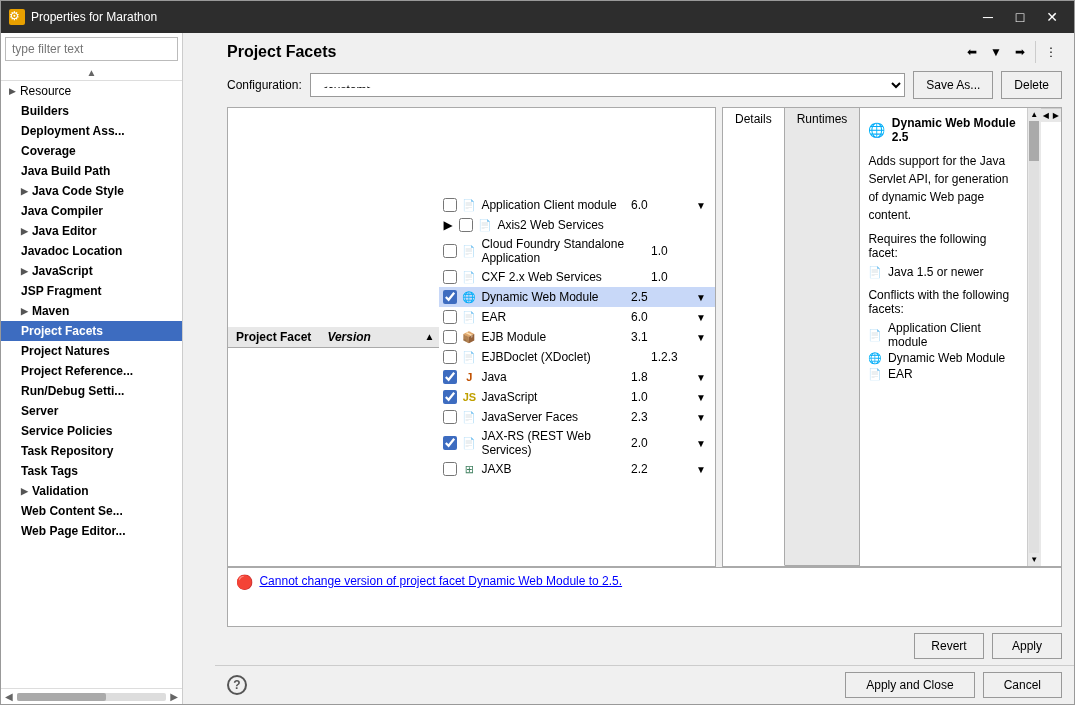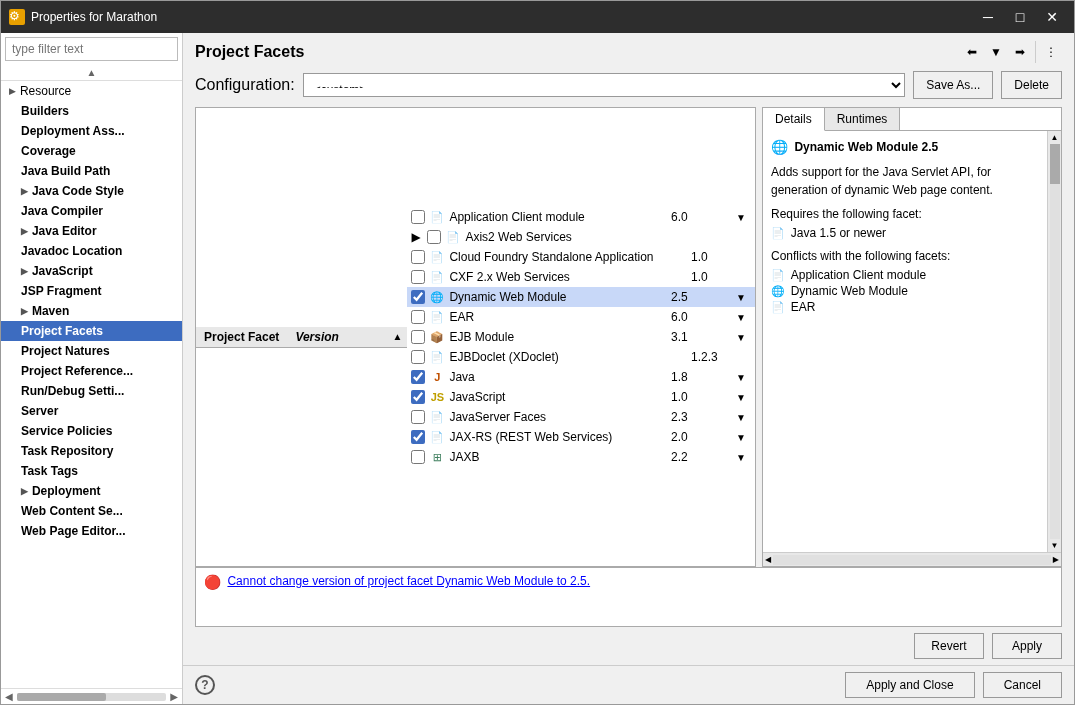--- a/index.html
+++ b/index.html
@@ -6,40 +6,40 @@
     body { background: #f0f0f0; width: 1075px; height: 705px; overflow: hidden; }
     
     .window { width: 1075px; height: 705px; background: #f0f0f0; border: 1px solid #999; display: flex; flex-direction: column; }
     
     .title-bar { background: #2d2d2d; color: #fff; display: flex; align-items: center; padding: 0 8px; height: 32px; flex-shrink: 0; }
     .title-bar-icon { width: 16px; height: 16px; margin-right: 6px; background: #e8a000; border-radius: 2px; flex-shrink: 0; }
     .title-bar-text { flex: 1; font-size: 12px; }
     .title-bar-controls { display: flex; gap: 4px; }
     .title-bar-btn { width: 28px; height: 28px; background: transparent; border: none; color: #fff; cursor: pointer; display: flex; align-items: center; justify-content: center; font-size: 14px; }
     
-    .main-content { display: flex; flex: 1; overflow: hidden; }
+    .main-content { display: flex; flex: 1; overflow: hidden; gap: 32px; }
     
     
     .sidebar { width: 182px; background: #fff; border-right: 1px solid #ccc; display: flex; flex-direction: column; flex-shrink: 0; }
     .filter-input { width: 100%; padding: 4px 6px; border: 1px solid #bbb; margin: 4px; width: calc(100% - 8px); font-size: 12px; color: #888; }
     .sidebar-list { flex: 1; overflow-y: auto; }
     .sidebar-item { padding: 3px 8px; cursor: pointer; display: flex; align-items: center; gap: 4px; }
     .sidebar-item.selected { background: #3d6cc0; color: #fff; }
     .sidebar-item .arrow { font-size: 9px; color: #555; }
     
     
     .right-panel { flex: 1; display: flex; flex-direction: column; overflow: hidden; background: #f0f0f0; }
     
     .panel-header { display: flex; align-items: center; justify-content: space-between; padding: 8px 12px 4px 12px; }
     .panel-title { font-size: 16px; font-weight: bold; color: #000; }
     .panel-toolbar { display: flex; gap: 2px; }
     .toolbar-btn { width: 22px; height: 22px; background: transparent; border: 1px solid transparent; cursor: pointer; display: flex; align-items: center; justify-content: center; font-size: 12px; }
     
     .config-row { display: flex; align-items: center; gap: 8px; padding: 4px 12px 8px 12px; }
-    .config-label { font-size: 16px; }
+    .config-label { font-size: 12px; }
     .config-select { flex: 1; padding: 8px 6px; border: 1px solid #999; background: #fff; font-size: 12px; height: 24px; }
     .config-btn { padding: 3px 12px; border: 1px solid #999; background: #f0f0f0; cursor: pointer; font-size: 12px; height: 28px; }
     
     .facets-details-area { display: flex; flex: 1; gap: 0; padding: 0 12px; overflow: hidden; }
     
     
     .facets-panel { flex: 1; border: 1px solid #aaa; background: #fff; display: flex; flex-direction: row; overflow: hidden; align-items: center; }
     .facets-header { display: flex; align-items: center; background: #e8e8e8; border-bottom: 1px solid #aaa; padding: 3px 0; }
     .facets-col-name { flex: 1; padding: 0 8px; font-weight: bold; font-size: 12px; }
     .facets-col-version { width: 100px; padding: 0 8px; font-weight: bold; font-size: 12px; font-style: italic; }
@@ -47,21 +47,21 @@
     .facets-body { flex: 1; overflow-y: auto; }
     .facet-row { display: flex; align-items: center; padding: 2px 4px; cursor: pointer; min-height: 20px; }
     .facet-row.highlighted { background: #c8d8f8; }
     .facet-checkbox { width: 14px; height: 14px; margin-right: 4px; flex-shrink: 0; }
     .facet-icon { width: 16px; height: 16px; margin-right: 4px; flex-shrink: 0; display: flex; align-items: center; justify-content: center; }
     .facet-name { flex: 1; font-size: 12px; }
     .facet-version { width: 60px; font-size: 12px; }
     .facet-dropdown { width: 20px; text-align: center; font-size: 10px; }
     
     
-    .details-panel { width: 300px; border: 1px solid #aaa; background: #fff; display: flex; flex-direction: column; margin-left: 6px; overflow: hidden; }
+    .details-panel { width: 340px; border: 1px solid #aaa; background: #fff; display: flex; margin-left: 6px; overflow: hidden; }
     .details-tabs { display: flex; border-bottom: 1px solid #aaa; }
     .details-tab { padding: 4px 12px; cursor: pointer; font-size: 12px; border-right: 1px solid #aaa; background: #e8e8e8; }
     .details-tab.active { background: #fff; border-bottom: 1px solid #fff; margin-bottom: -1px; }
     .details-content { flex: 1; padding: 8px; overflow-y: auto; font-size: 12px; }
     .details-title { font-weight: bold; font-size: 13px; margin-bottom: 8px; display: flex; align-items: center; gap: 6px; }
     .details-body { font-size: 12px; line-height: 1.5; margin-bottom: 8px; }
     .details-section { margin-top: 8px; }
     .details-section-label { font-size: 12px; margin-bottom: 4px; }
     .details-item { display: flex; align-items: center; gap: 6px; padding: 1px 0; font-size: 12px; }
     
@@ -174,21 +174,21 @@
           <span>Service Policies</span>
         </div>
         <div class="sidebar-item sub-item">
           <span>Task Repository</span>
         </div>
         <div class="sidebar-item sub-item">
           <span>Task Tags</span>
         </div>
         <div class="sidebar-item sub-item">
           <span class="arrow">▶</span>
-          <span>Deployment</span>
+          <span>Validation</span>
         </div>
         <div class="sidebar-item sub-item">
           <span>Web Content Se...</span>
         </div>
         <div class="sidebar-item sub-item">
           <span>Web Page Editor...</span>
         </div>
       </div>
 
       <div style="display:flex;align-items:center;justify-content:space-between;padding:2px 4px;border-top:1px solid #ddd;">

